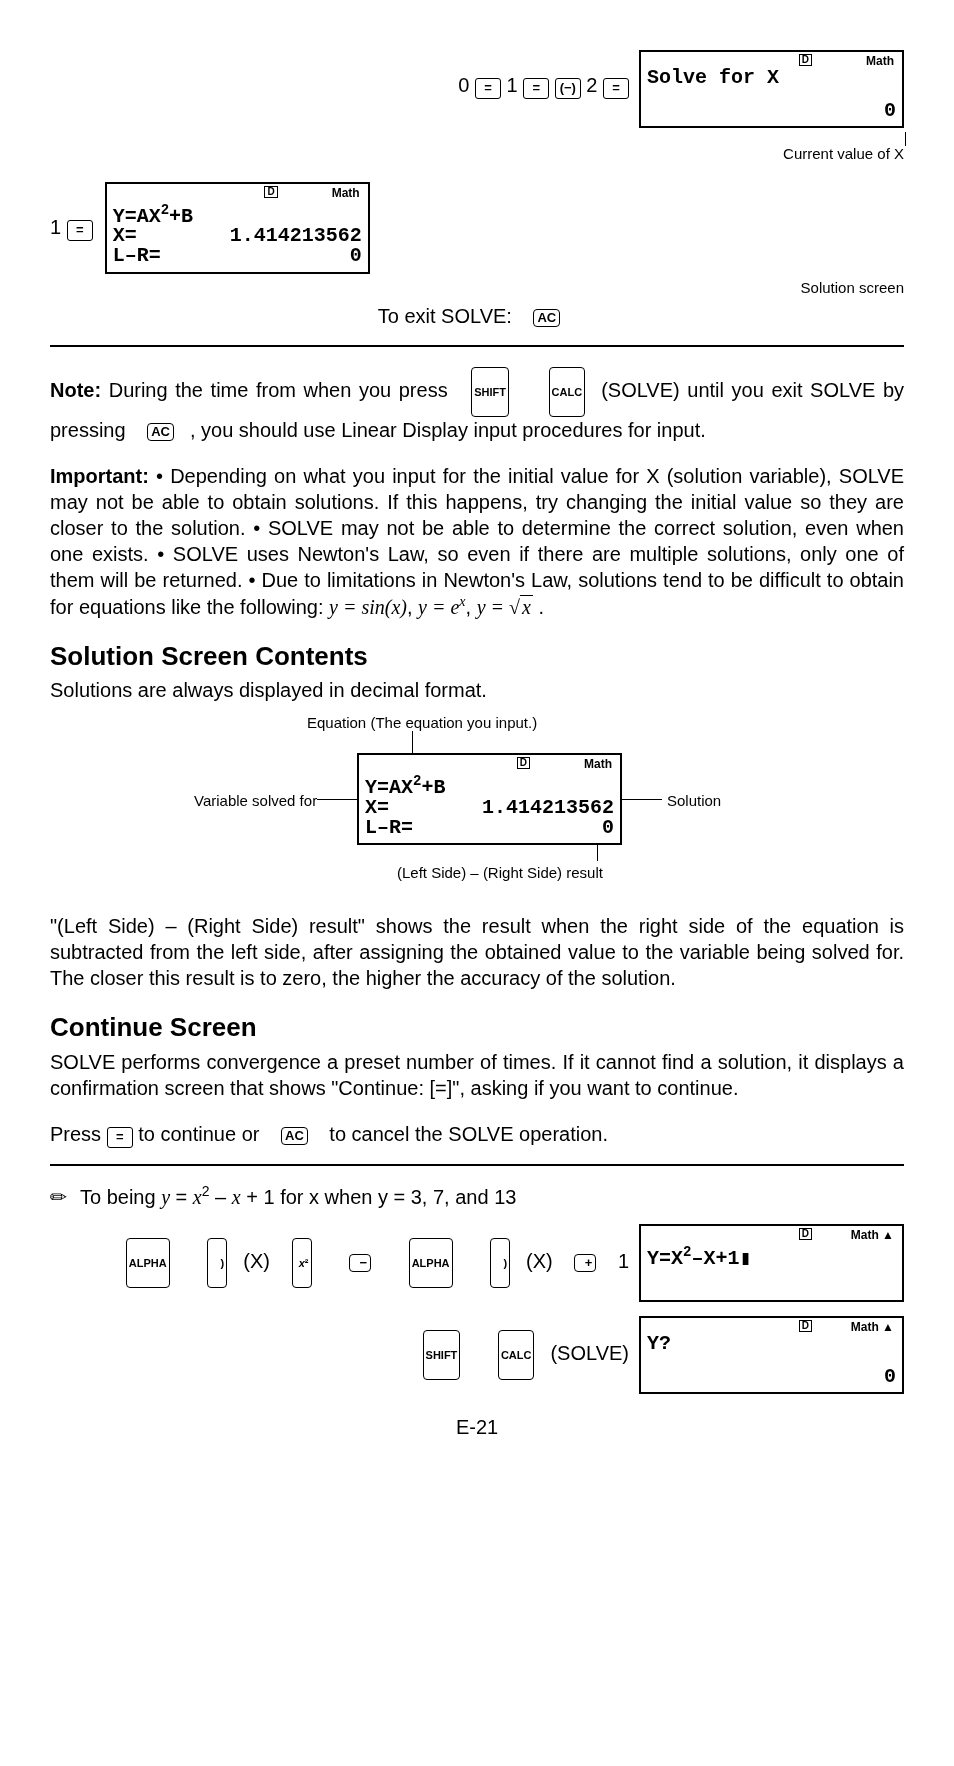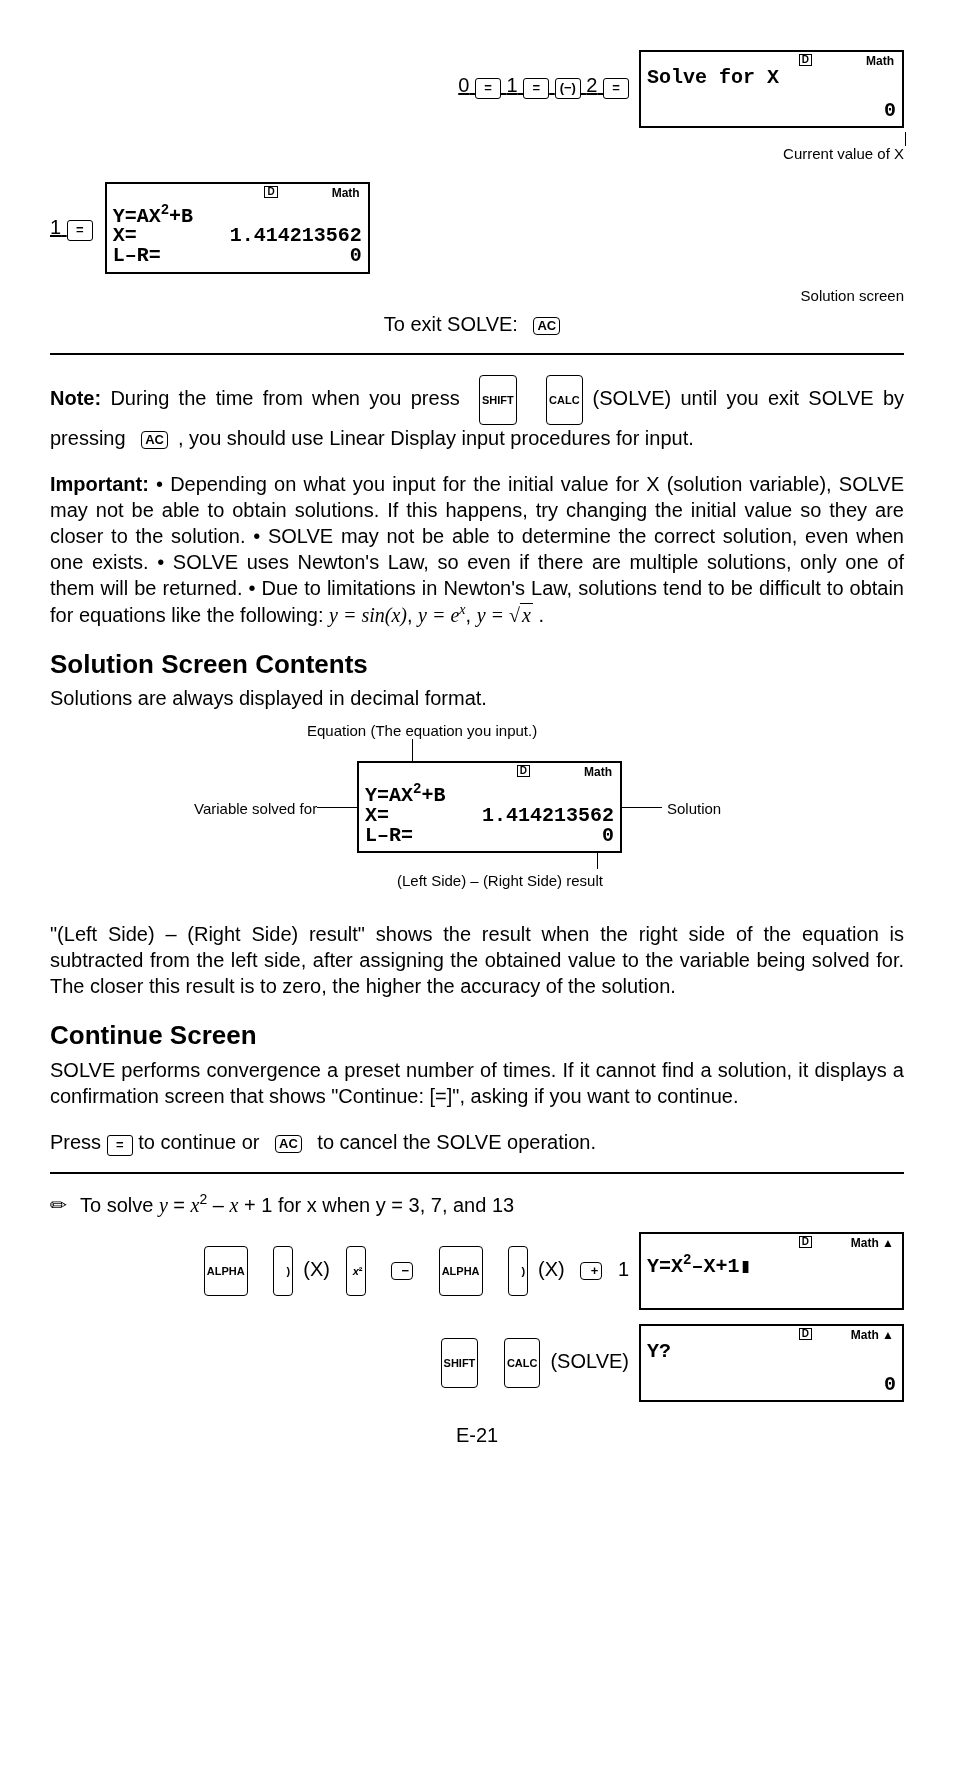--- a/index.html
+++ b/index.html
@@ -13,21 +13,21 @@
   }
   .row { display: flex; align-items: flex-start; }
   .key {
     display: inline-block;
     border: 1.5px solid #000;
     border-radius: 4px;
     padding: 0 3px;
     font-size: 13px;
     font-weight: bold;
     line-height: 16px;
-    margin: 0 10px;
+    margin: 0 16px;
     vertical-align: middle;
     min-width:14px;
   }
   .key-sm { font-size:11px; padding:16px 2px; }
   .lcd {
     border: 2px solid #000;
     width: 265px;
     height: 78px;
     position: relative;
     font-family: 'Courier New', monospace;
@@ -42,21 +42,21 @@
   .lcd-bottom-right { position:absolute; bottom:2px; right:6px; }
   .lcd-body { margin-top:14px; }
   .hr-thick { border:none; border-top:2px solid #000; margin:16px 0; }
   .justify { text-align: justify; }
   h2 { font-size:26px; font-weight:bold; margin:18px 0 4px 0; }
   .small-label { font-size:15px; }
   .center { text-align:center; }
   .page-num { text-align:center; font-size:20px; margin-top:20px;}
   .pencil-icon { display:inline-block; transform:rotate(-45deg); font-size:20px; margin-right:8px;}
   sup { font-size:0.7em; }
-  .seq { font-size:20px;text-decoration:underline; }
+  .seq { font-size:20px; }
   .eq-key { border:1.5px solid #000; border-radius:3px; padding:1px 3px; font-size:13px; font-weight:bold; display:inline-flex; align-items:center; justify-content:center; min-width:18px;}
   .ital { font-style: italic; font-family: 'Times New Roman', serif; }
   .sqrt { border-top:1px solid #000; padding:0 2px;}
   .flex-right { display:flex; justify-content:flex-end; align-items:center; gap:6px;}
   .block1 { display:flex; align-items:flex-start; justify-content:flex-end; gap:10px;}
   .diagram-wrap { position:relative; margin:10px auto; width:600px; height:180px;}
   .diagram-wrap .lcd { position:absolute; left:180px; top:40px;}
 </style>
 </head>
 <body>
@@ -97,21 +97,21 @@
           <span>X=</span>
           <span>1.414213562</span>
         </div>
       <div class="lcd-line" style="display:flex; justify-content:space-between;">
           <span>L–R=</span>
           <span>0</span>
         </div>
     </div>
   </div>
 </div>
-<div class="flex-right small-label" style="margin-top:12px;">Solution screen</div>
+<div class="flex-right small-label" style="margin-top:4px;">Solution screen</div>
 
 <div class="center" style="margin-top:6px;">
   <span>To exit SOLVE:</span>
   <span class="key">AC</span>
 </div>
 
 <hr class="hr-thick">
 
 <p class="justify">
   <b>Note:</b><span> During the time from when you press </span><span class="key key-sm">SHIFT</span> <span class="key key-sm">CALC</span><span>(SOLVE) until you exit SOLVE by pressing </span><span class="key">AC</span><span>, you should use Linear Display input procedures for input.</span>
@@ -159,21 +159,21 @@
 <h2>Continue Screen</h2>
 <p class="justify" style="margin-top:4px;">SOLVE performs convergence a preset number of times. If it cannot find a solution, it displays a confirmation screen that shows "Continue: [=]", asking if you want to continue.</p>
 <div>
   <span>Press </span><span class="eq-key">=</span><span> to continue or </span><span class="key">AC</span><span> to cancel the SOLVE operation.</span>
 </div>
 
 <hr class="hr-thick">
 
 <div>
   <span class="pencil-icon">✎</span>
-  <span>To solve </span><span class="ital">y</span> = <span class="ital">x</span><sup>2</sup> – <span class="ital">x</span> + 1<span> for x when y = 3, 7, and 13</span>
+  <span>To being </span><span class="ital">y</span> = <span class="ital">x</span><sup>2</sup> – <span class="ital">x</span> + 1<span> for x when y = 3, 7, and 13</span>
 </div>
 
 <div class="block1" style="margin-top:14px; align-items:center;">
   <div style="text-align:right; line-height:28px;">
     <div>
       <span class="key key-sm">ALPHA</span>
       <span class="key key-sm">)</span><span>(X)</span>
       <span class="key key-sm"><i>x</i>²</span>
       <span class="key">−</span>
       <span class="key key-sm">ALPHA</span>

